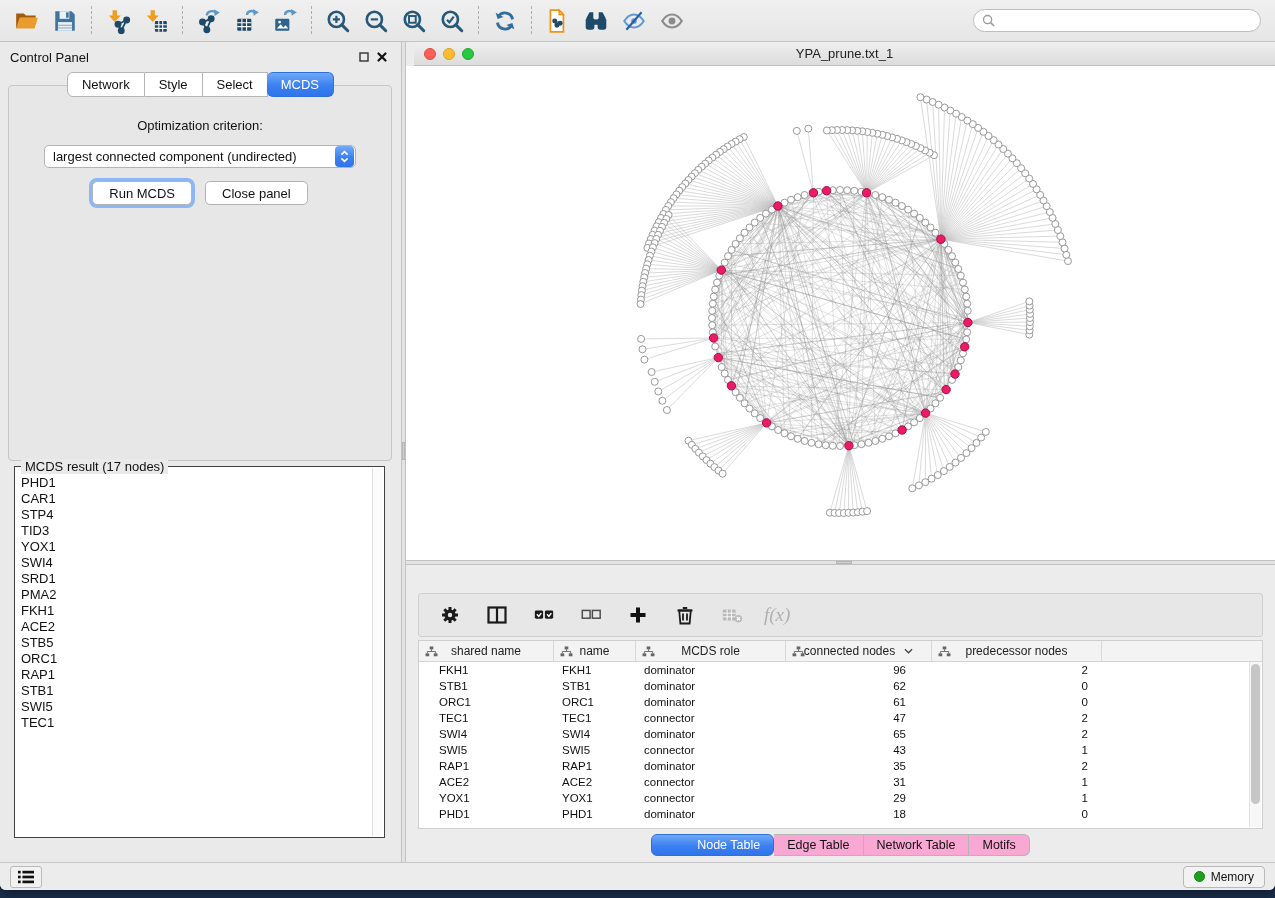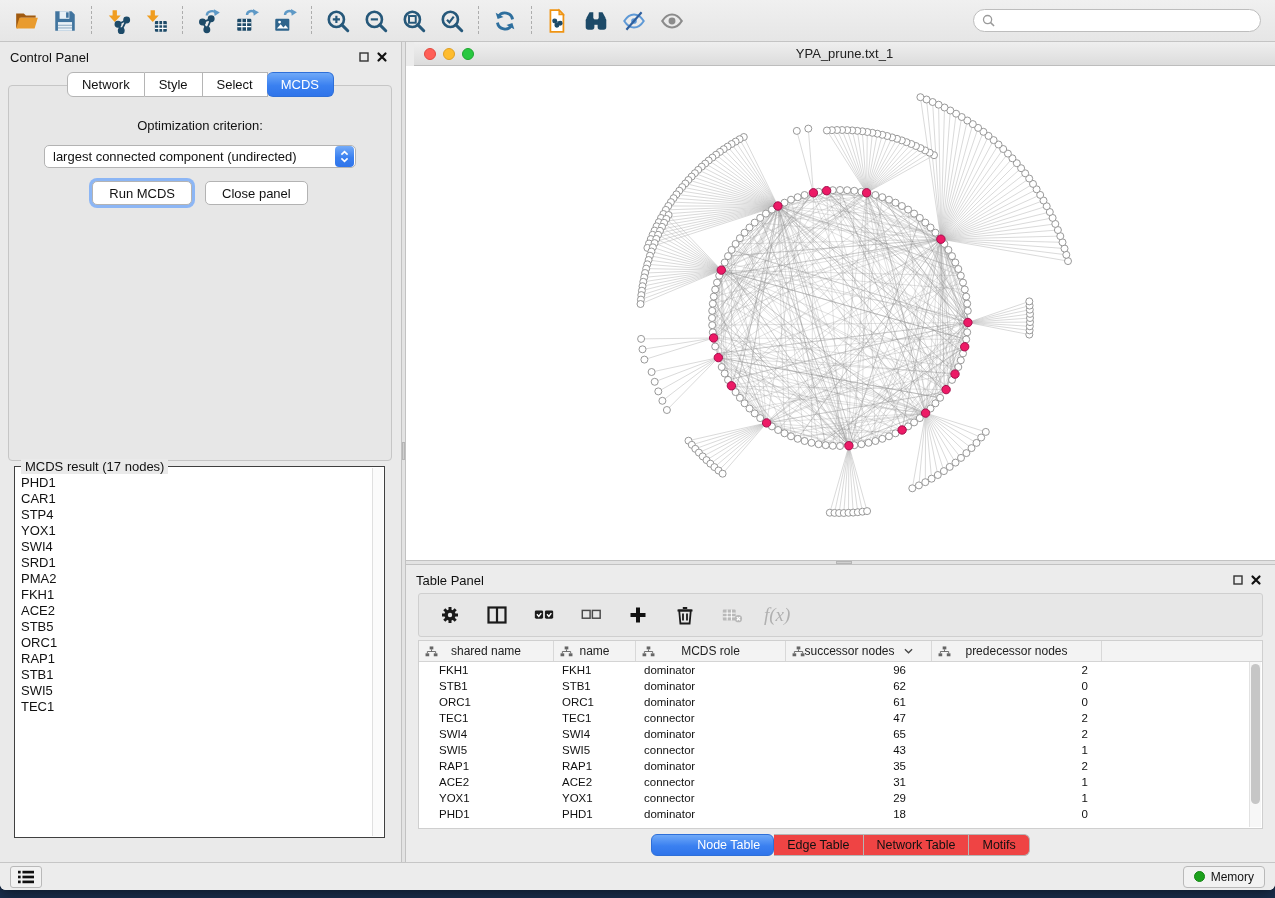--- a/index.html
+++ b/index.html
@@ -125,21 +125,21 @@
     font-size:12px;color:#222;border-right:1px solid #d8d8d8;box-sizing:border-box;position:relative;
   }
   .th .hicn{display:flex;position:absolute;left:6px;}
   .trow{display:flex;height:16px;align-items:center;}
   .td{font-size:11.5px;color:#111;box-sizing:border-box;white-space:nowrap;overflow:hidden;}
   .td.num{text-align:right;}
   .tp-sbtrack{position:absolute;top:21px;bottom:1px;right:1px;width:11px;background:#f7f7f7;border-left:1px solid #e2e2e2;}
   .tp-sbthumb{position:absolute;left:1px;right:1px;top:2px;height:140px;background:#c6c6c6;border-radius:5px;}
   .tp-tabs{position:absolute;left:0;right:0;top:269px;display:flex;justify-content:center;}
   .ttab{
-    font-size:12.5px;color:#111;background:#ef4444;border:1px solid #b5b5b5;border-left:none;
+    font-size:12.5px;color:#111;background:#f9a8d4;border:1px solid #b5b5b5;border-left:none;
     padding:3px 13px;cursor:default;font-family:"Liberation Sans",sans-serif;height:22px;box-sizing:border-box;
   }
   .ttab:first-child{border-left:1px solid #b5b5b5;border-radius:6px 0 0 6px;padding-left:45px;}
   .ttab:last-child{border-radius:0 6px 6px 0;}
   .ttab.sel{background:linear-gradient(180deg,#6fa9f8 0%,#3a80f0 55%,#2f74ea 100%);color:#fff;border-color:#2e6fd8;border-radius:6px;}
   
   .statusbar{
     position:absolute;left:0;right:0;bottom:0;height:28px;background:#ececec;
     border-top:1px solid #c6c6c6;display:flex;align-items:center;padding:0 10px;box-sizing:border-box;
     border-radius:0 0 6px 6px;
@@ -344,20 +344,21 @@
         <button class="macbtn focusring">Run MCDS</button>
         <button class="macbtn">Close panel</button>
       </div>
     </div>
     <div class="cp-fieldset">
       <span class="cp-legend">MCDS result (17 nodes)</span>
       <div class="mcds-list">
           <div>PHD1</div>
           <div>CAR1</div>
           <div>STP4</div>
+          <div>TID3</div>
           <div>YOX1</div>
           <div>SWI4</div>
           <div>SRD1</div>
           <div>PMA2</div>
           <div>FKH1</div>
           <div>ACE2</div>
           <div>STB5</div>
           <div>ORC1</div>
           <div>RAP1</div>
           <div>STB1</div>
@@ -1209,33 +1210,20 @@
             <circle cx="312.3" cy="291.6" r="4.2"></circle>
             <circle cx="325.4" cy="319.8" r="4.2"></circle>
           </g>
         </svg>
     </div>
     <div class="hsplit">
         <div class="grip"></div>
       </div>
 
     <div class="tpanel">
-      <div class="panel-head">
-        <span class="ph-title">Table Panel</span>
-        <button class="winbtn">
-            <svg width="12" height="12" viewBox="0 0 12 12">
-              <rect x="2" y="2" width="8" height="8" fill="none" stroke="#333" stroke-width="1.4"></rect>
-            </svg>
-          </button>
-        <button class="winbtn">
-            <svg width="12" height="12" viewBox="0 0 12 12">
-              <path d="M2.5 2.5l7 7M9.5 2.5l-7 7" stroke="#111" stroke-width="2.2" stroke-linecap="round"></path>
-            </svg>
-          </button>
-      </div>
       <div class="tp-toolbar">
         <button class="tbtn">
             <svg viewBox="0 0 22 22">
               <g stroke="#1b1b1b" stroke-width="3">
                 <path d="M11 3v16M3 11h16M5.3 5.3l11.4 11.4M16.7 5.3L5.3 16.7"></path>
               </g>
               <circle cx="11" cy="11" r="5.6" fill="#1b1b1b"></circle>
               <circle cx="11" cy="11" r="2.2" fill="#e7e7e7"></circle>
             </svg>
           </button>
@@ -1328,21 +1316,21 @@
               <span class="hicn">
                 <svg width="13" height="11" viewBox="0 0 14 12">
                   <g fill="#666">
                     <rect x="5" y="0.5" width="4" height="3.2"></rect>
                     <rect x="0.5" y="8" width="4" height="3.2"></rect>
                     <rect x="9.5" y="8" width="4" height="3.2"></rect>
                   </g>
                   <path d="M7 3.7v2.3M2.5 8V6h9v2" stroke="#666" fill="none"></path>
                 </svg>
               </span>
-              <span>successor nodes</span>
+              <span>connected nodes</span>
               <svg width="9" height="6" viewBox="0 0 10 6" style="margin-left:4px">
                 <path d="M1 1l4 4 4-4" fill="none" stroke="#444" stroke-width="1.4"></path>
               </svg>
             </div>
             <div class="th" style="width: 170px; justify-content: center;">
               <span class="hicn">
                 <svg width="13" height="11" viewBox="0 0 14 12">
                   <g fill="#666">
                     <rect x="5" y="0.5" width="4" height="3.2"></rect>
                     <rect x="0.5" y="8" width="4" height="3.2"></rect>

